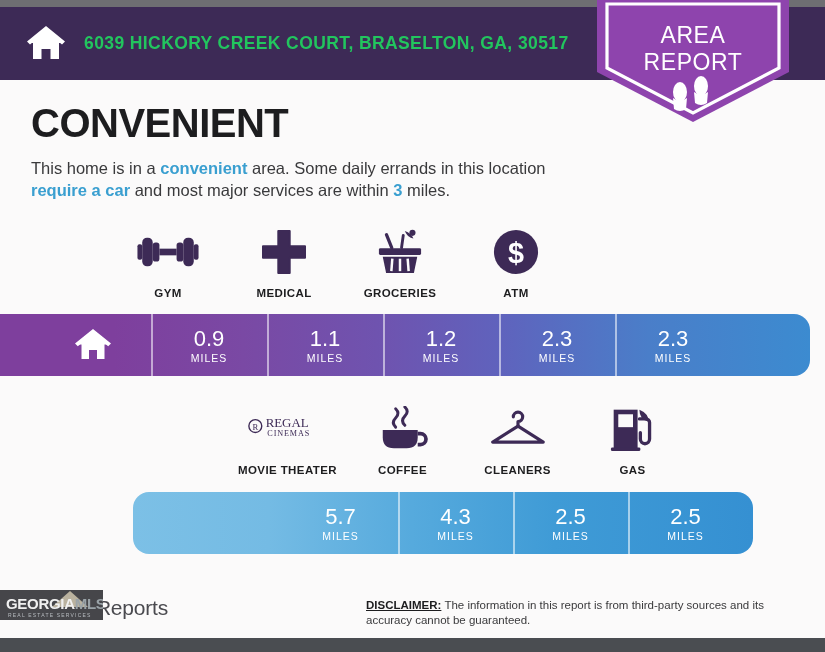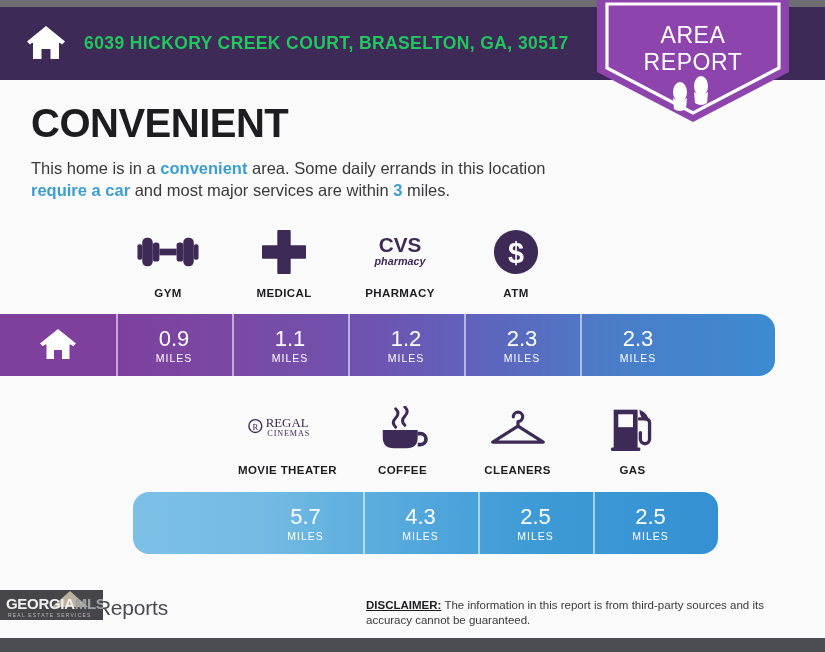--- a/index.html
+++ b/index.html
@@ -56,21 +56,21 @@
   .iconlabel{
     margin-top:11px;font-size:11.5px;font-weight:bold;color:#1d1d1f;
     letter-spacing:.4px;white-space:nowrap;
   }
   .row1{left:110px;top:228px;width:580px;}
   .row1 .iconcell{width:116px;}
   .row2{left:230px;top:405px;width:460px;}
   .row2 .iconcell{width:115px;}
 
   
-  .bar{position:absolute;display:flex;align-items:stretch;overflow:hidden;}
+  .bar{position:absolute;display:flex;align-items:stretch;overflow:hidden;padding-left:35px;}
   .bar1{left:0;top:314px;width:775px;height:62px;border-radius:0 16px 16px 0;
         background:linear-gradient(90deg,#7e3f9d 0%,#7e3f9d 14%,#7a49a4 30%,#6e54b0 48%,#5f63bd 62%,#4a7ec9 80%,#3c8bd0 100%);}
   .bar2{left:133px;top:492px;width:585px;height:62px;border-radius:16px 16px 16px 16px;
         background:linear-gradient(90deg,#7cc0e6 0%,#74bbe4 22%,#56aadd 45%,#3f9bd6 68%,#3590d2 100%);}
   .bar .cell{
     display:flex;flex-direction:column;align-items:center;justify-content:center;
     color:#ffffff;position:relative;
   }
   .bar .cell + .cell::before{
     content:"";position:absolute;left:0;top:0;bottom:0;width:1.5px;
@@ -162,30 +162,41 @@
 
     <div class="iconcell">
       <div class="iconart">
         <svg viewBox="0 0 46 46" width="44" height="44" aria-hidden="true">
           <path fill="#3d2a56" d="M17 1 H29 V17 H45 V29 H29 V45 H17 V29 H1 V17 H17 Z" stroke="#3d2a56" stroke-width="2" stroke-linejoin="round"></path>
         </svg>
       </div>
       <div class="iconlabel">MEDICAL</div>
     </div>
 
-
-    <div class="iconcell">
-      <div class="iconart">
-        <svg viewBox="0 0 92 44" width="80" height="38" aria-hidden="true">
-          <text x="46" y="22" text-anchor="middle" font-family="Liberation Sans, sans-serif" font-size="24" font-weight="bold" fill="#3d2a56">CVS</text>
-          <text x="46" y="37" text-anchor="middle" font-family="Liberation Sans, sans-serif" font-size="12.5" font-weight="bold" font-style="italic" fill="#3d2a56">pharmacy</text>
-        </svg>
-      </div>
-      <div class="iconlabel">PHARMACY</div>
-    </div>
+    <div class="iconcell">
+      <div class="iconart">
+        <svg viewBox="0 0 50 48" width="48" height="46" aria-hidden="true">
+          <g fill="#3d2a56">
+            <path d="M30 2 q7 2 9 8 q-6 -1 -9 -8 Z"></path>
+            <circle cx="38" cy="4" r="3.2"></circle>
+            <rect x="12" y="4" width="3.4" height="18" rx="1.6" transform="rotate(-22 13 13)"></rect>
+            <rect x="26" y="5" width="3" height="16" rx="1.5" transform="rotate(8 27 13)"></rect>
+            <rect x="3" y="20" width="44" height="7" rx="1.5"></rect>
+            <path d="M7 29 H43 L39.5 46 H10.5 Z"></path>
+          </g>
+          <g stroke="#fbfafa" stroke-width="2.6">
+            <line x1="17" y1="31" x2="16" y2="44"></line>
+            <line x1="25" y1="31" x2="25" y2="44"></line>
+            <line x1="33" y1="31" x2="34" y2="44"></line>
+          </g>
+        </svg>
+      </div>
+      <div class="iconlabel">GROCERIES</div>
+    </div>
+
 
     <div class="iconcell">
       <div class="iconart">
         <svg viewBox="0 0 48 48" width="46" height="46" aria-hidden="true">
           <circle cx="24" cy="24" r="23" fill="#3d2a56"></circle>
           <text x="24" y="35" text-anchor="middle" font-family="Liberation Sans, sans-serif" font-size="30" font-weight="bold" fill="#ffffff">$</text>
         </svg>
       </div>
       <div class="iconlabel">ATM</div>
     </div>

